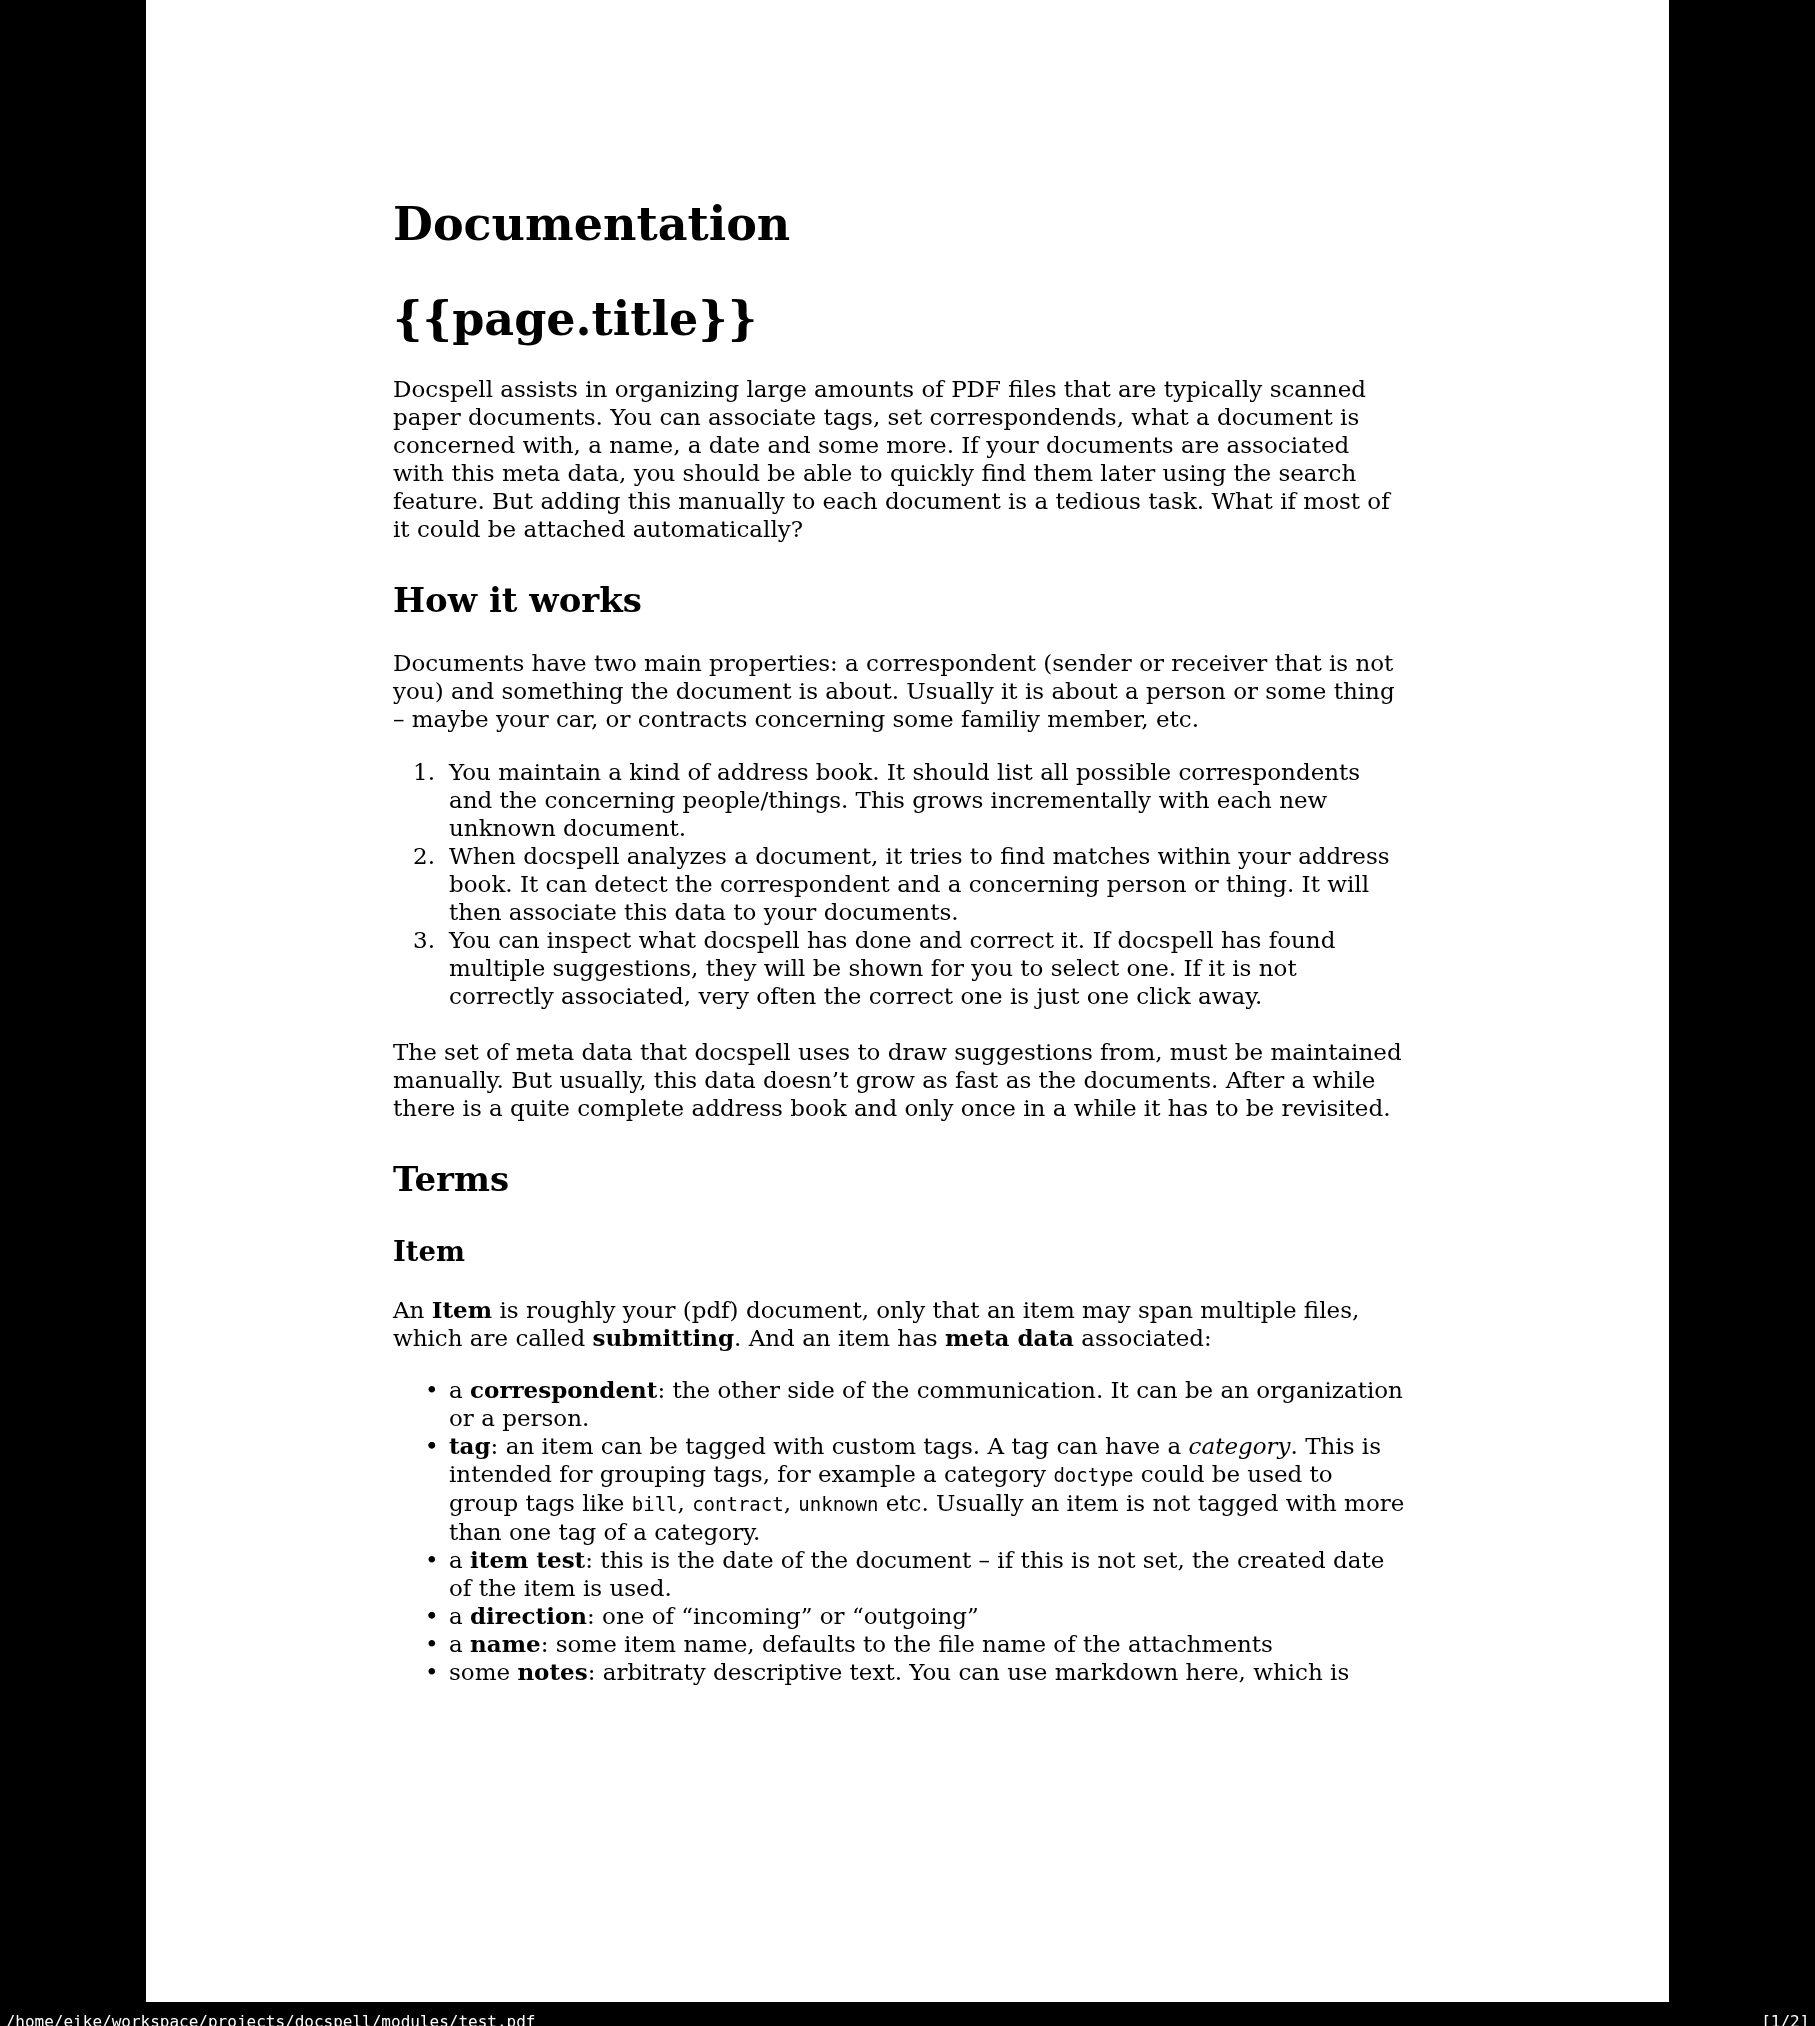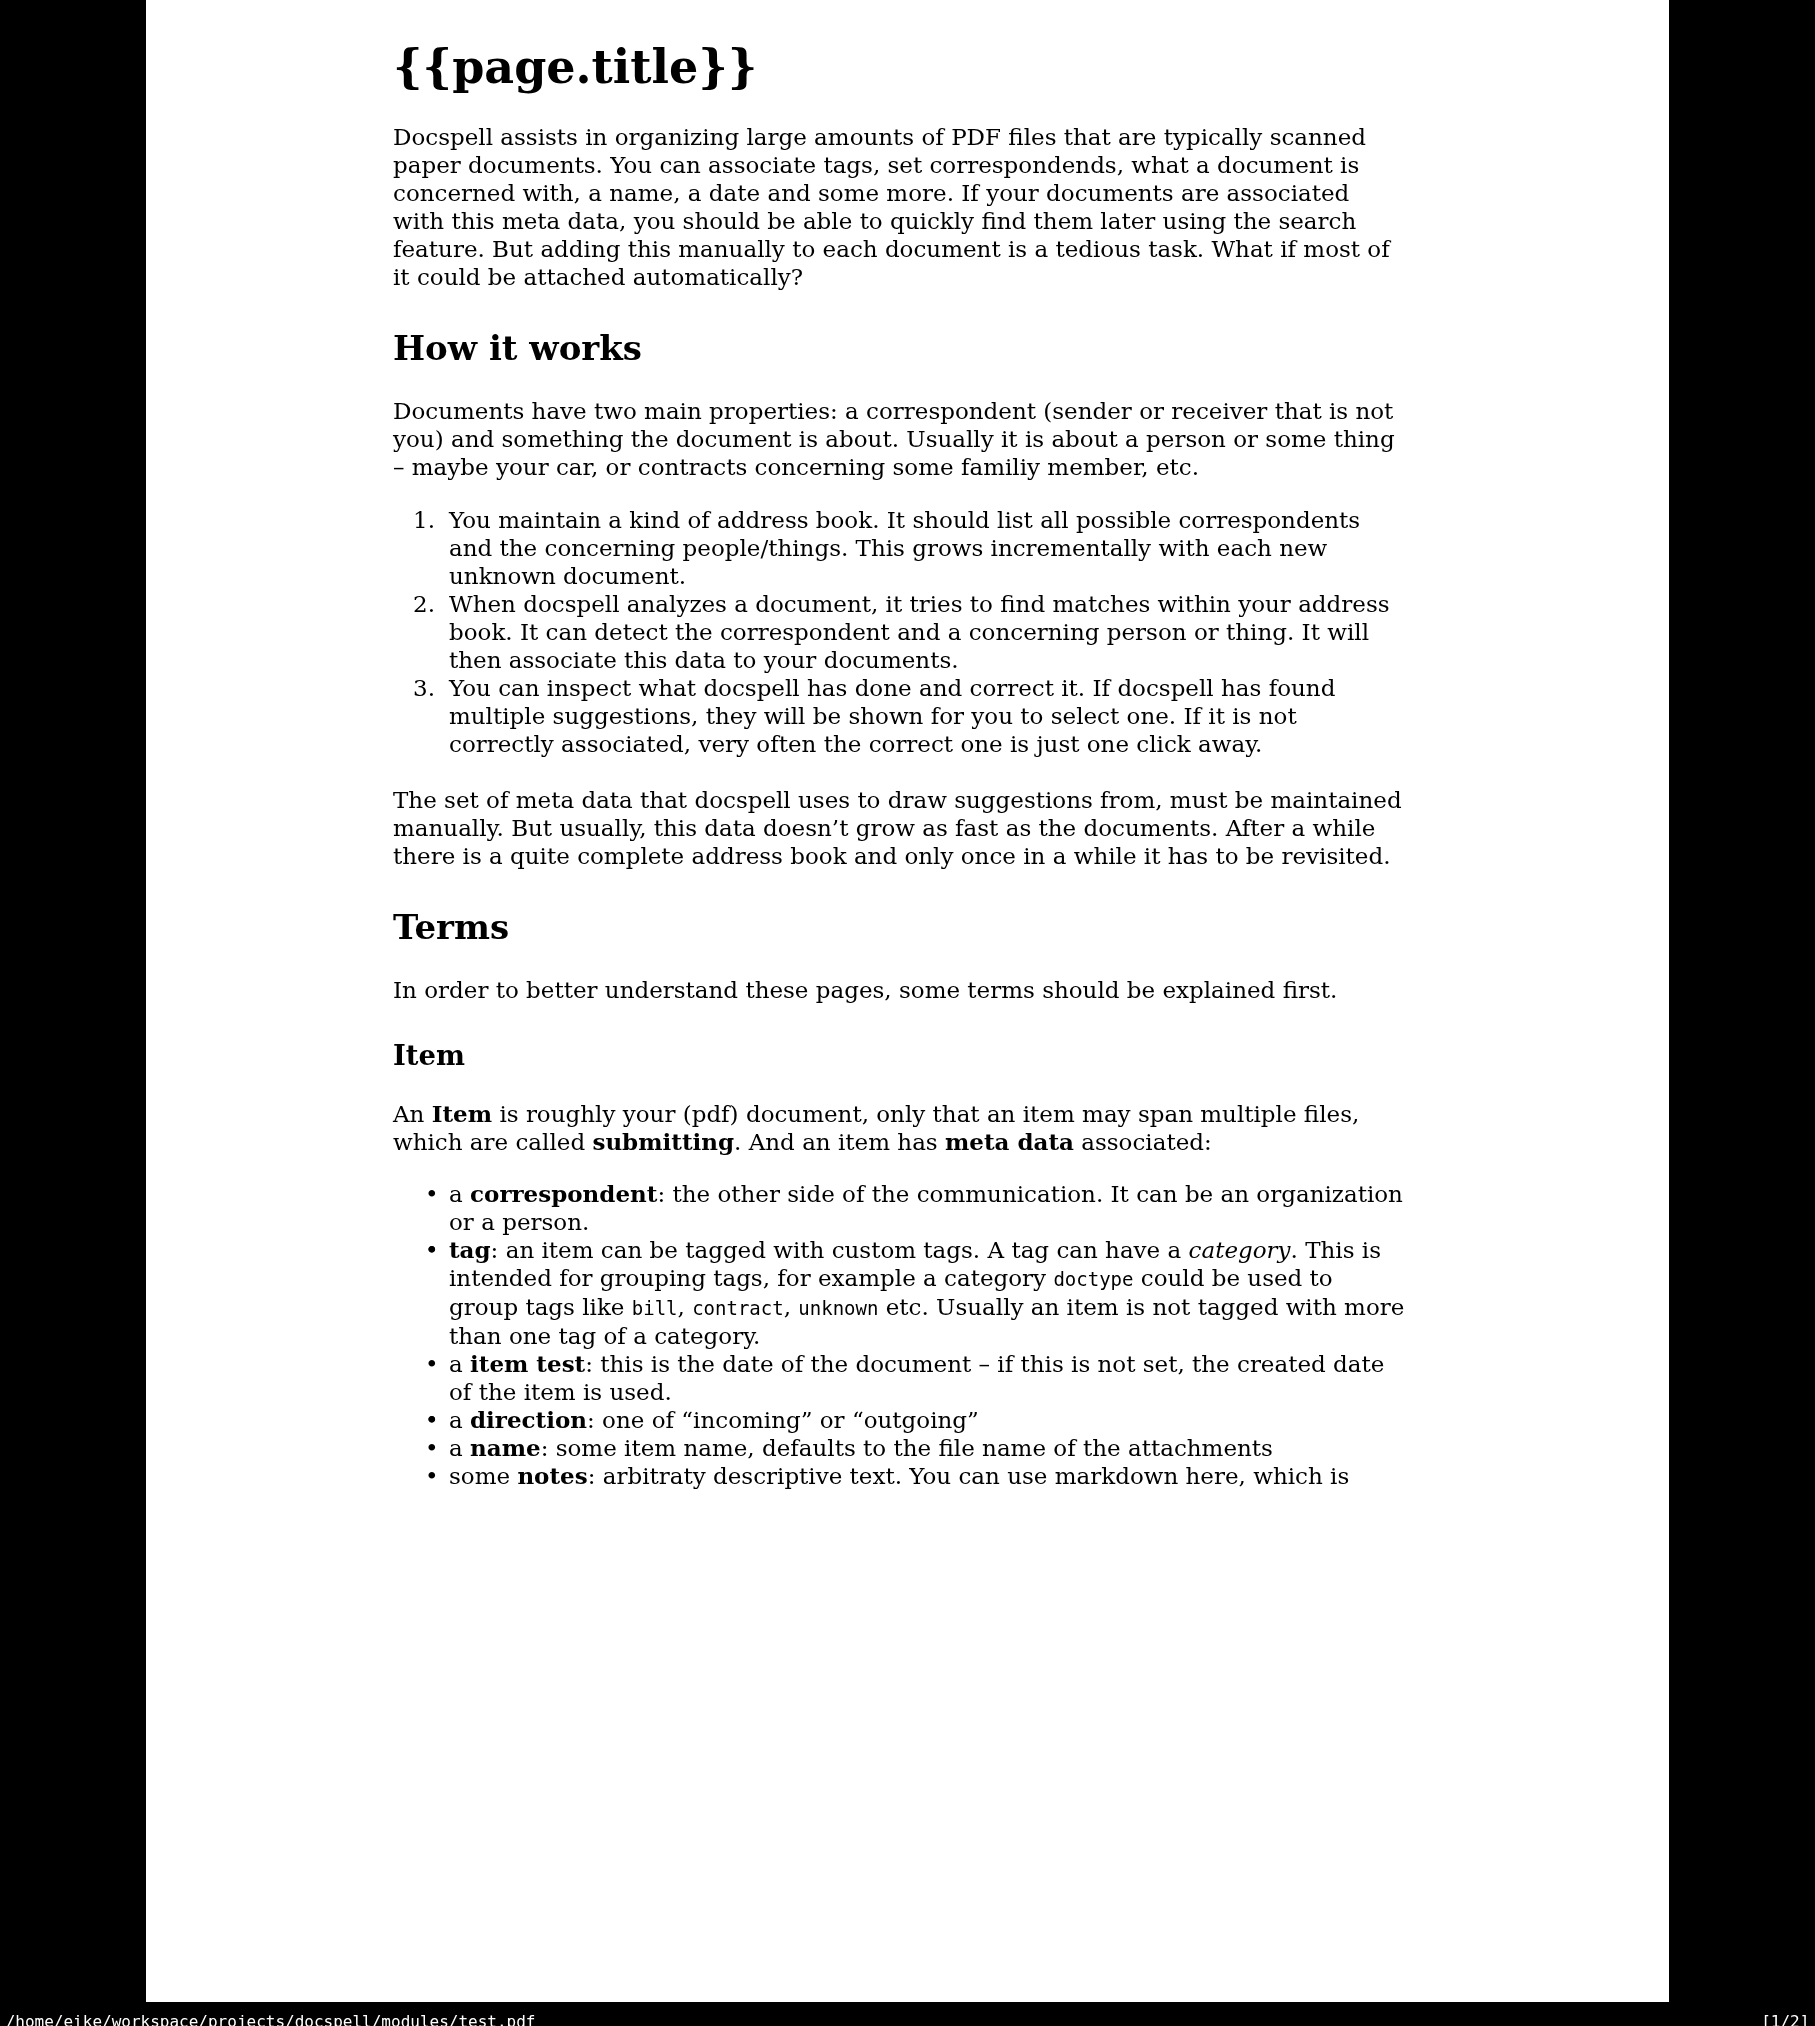--- a/index.html
+++ b/index.html
@@ -80,20 +80,21 @@
     padding: 0 5.7px;
     box-sizing: border-box;
   }
 </style>
 </head>
 <body>
 
 <div class="viewer">
   <div class="page">
     <div class="content" id="doc-content">
+        <h1 class="runs first"><span>Documentation</span></h1>
         <h1 class="runs"><span>{{page.title}}</span></h1>
         <p class="runs"><span>Docspell assists in organizing large amounts of PDF files that are typically scanned
 paper documents. You can associate tags, set correspondends, what a document is
 concerned with, a name, a date and some more. If your documents are associated
 with this meta data, you should be able to quickly find them later using the search
 feature. But adding this manually to each document is a tedious task. What if most of
 it could be attached automatically?</span></p>
         <h2 class="runs"><span>How it works</span></h2>
         <p class="runs"><span>Documents have two main properties: a correspondent (sender or receiver that is not
 you) and something the document is about. Usually it is about a person or some thing
@@ -106,21 +107,20 @@
 book. It can detect the correspondent and a concerning person or thing. It will
 then associate this data to your documents.</span></span></li>
           <li><span class="marker">3.</span><span class="runs"><span>You can inspect what docspell has done and correct it. If docspell has found
 multiple suggestions, they will be shown for you to select one. If it is not
 correctly associated, very often the correct one is just one click away.</span></span></li>
         </ol>
         <p class="runs"><span>The set of meta data that docspell uses to draw suggestions from, must be maintained
 manually. But usually, this data doesn’t grow as fast as the documents. After a while
 there is a quite complete address book and only once in a while it has to be revisited.</span></p>
         <h2 class="runs"><span>Terms</span></h2>
-        <p class="runs"><span>In order to better understand these pages, some terms should be explained first.</span></p>
         <h3 class="runs"><span>Item</span></h3>
         <p class="runs"><span>An </span><b>Item</b><span> is roughly your (pdf) document, only that an item may span multiple files,
 which are called </span><b>submitting</b><span>. And an item has </span><b>meta data</b><span> associated:</span></p>
         <ul>
           <li><span class="marker">•</span><span class="runs"><span>a </span><b>correspondent</b><span>: the other side of the communication. It can be an organization
 or a person.</span></span></li>
           <li><span class="marker">•</span></li>
           <li><span class="marker">•</span><span class="runs"><b>tag</b><span>: an item can be tagged with custom tags. A tag can have a </span><i>category</i><span>. This is
 intended for grouping tags, for example a category </span><code>doctype</code><span> could be used to
 group tags like </span><code>bill</code><span>, </span><code>contract</code><span>, </span><code>unknown</code><span> etc. Usually an item is not tagged with more

